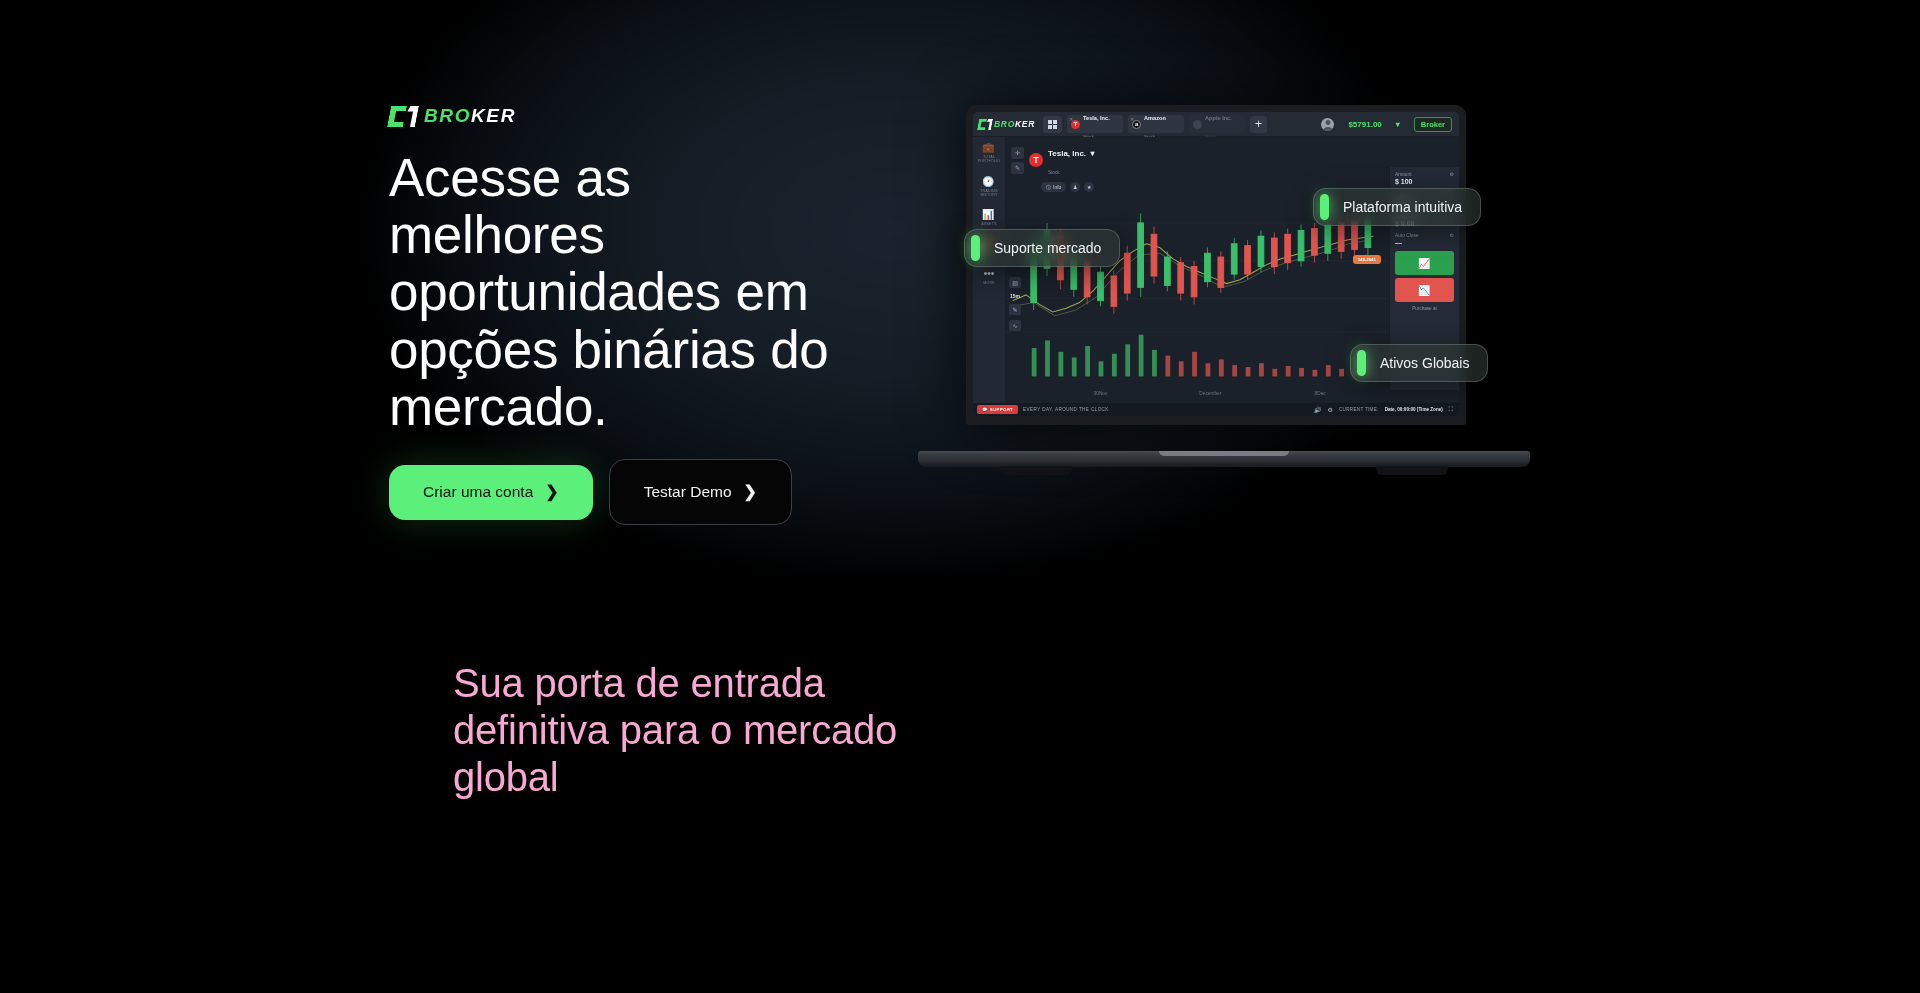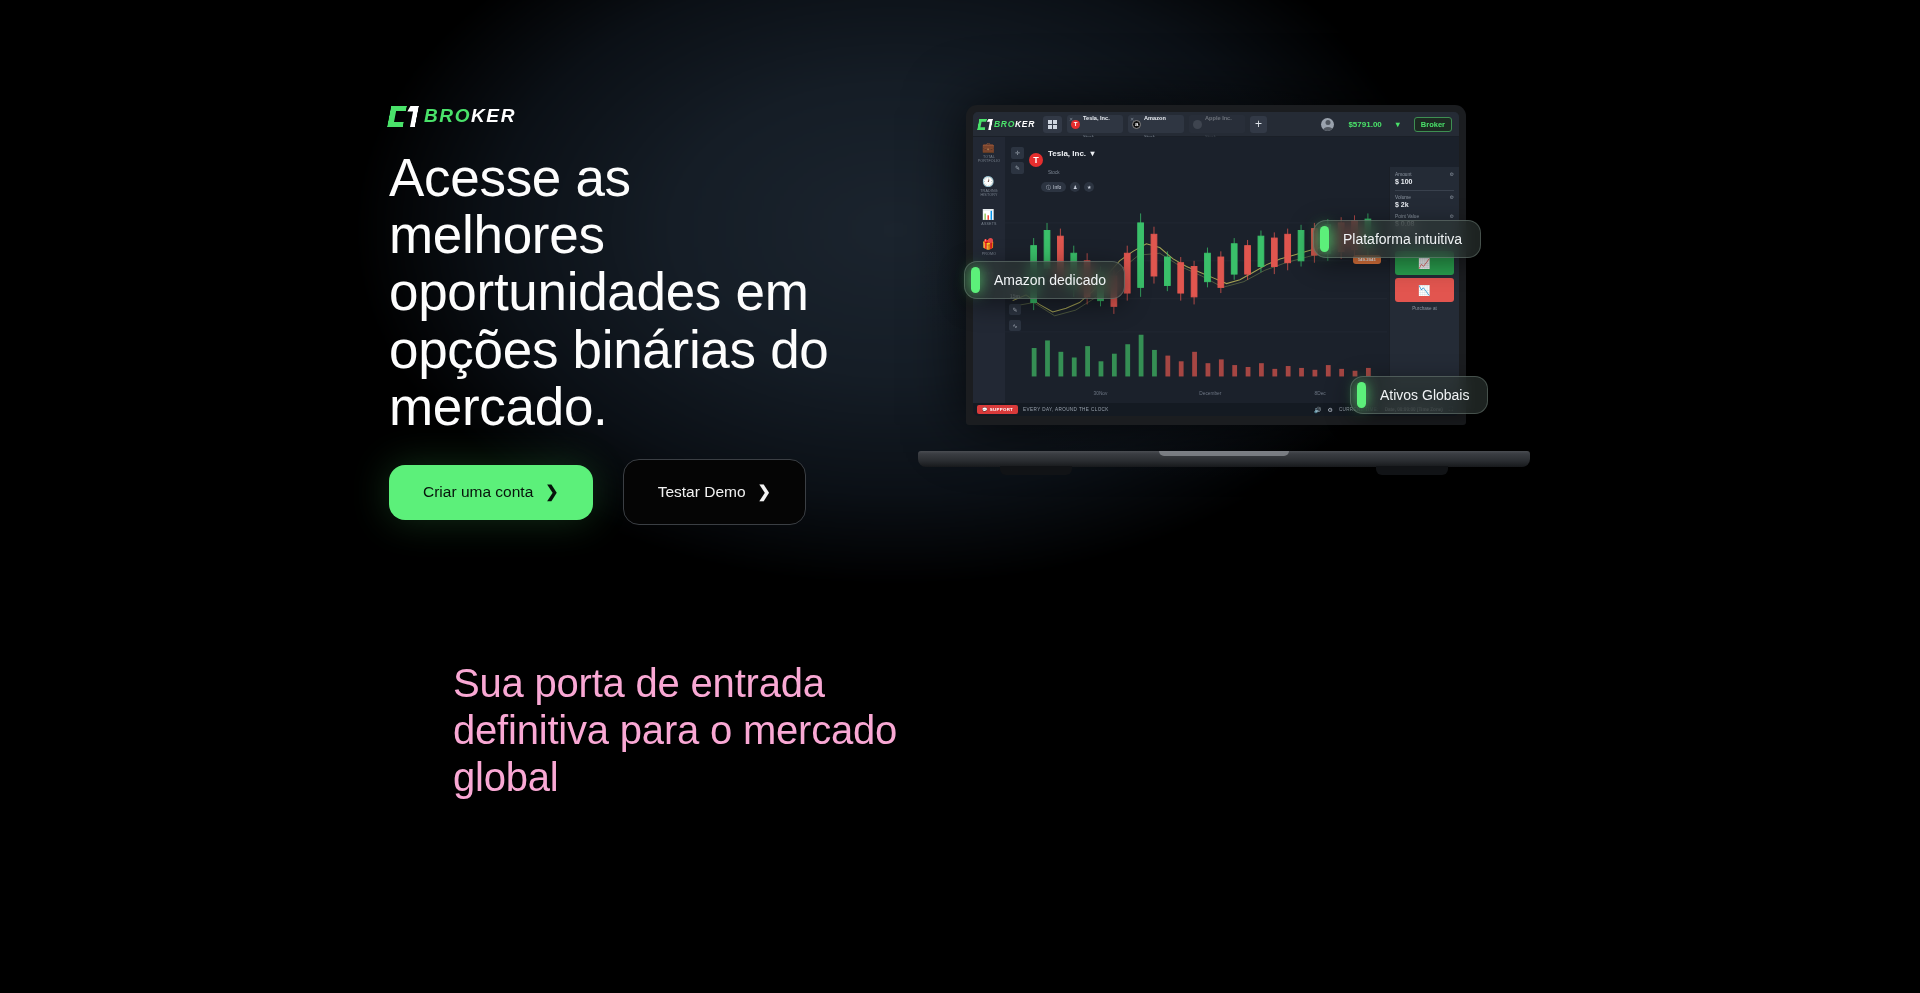--- a/index.html
+++ b/index.html
@@ -43,21 +43,21 @@
   .logo-txt .w{ color:#ffffff; }
 
   h1.hero-title{
     font-size:53px; line-height:1.08; font-weight:400; letter-spacing:-.3px;
     color:#fdfdfd; margin-bottom:24px;
   }
   p.hero-sub{
     font-size:13.5px; line-height:1.62; color:#c9ced4; font-weight:400;
     margin-bottom:29px; max-width:400px;
   }
-  .cta-row{ display:flex; align-items:center; gap:30px; }
+  .cta-row{ display:flex; align-items:center; gap:16px; }
   .btn{
     display:inline-flex; align-items:center; justify-content:center; gap:12px;
     font-size:15.5px; font-weight:400; cursor:pointer; white-space:nowrap;
     border-radius:16px;
   }
   .btn-primary{
     background:#5cf07a; color:#07130b; height:55px; padding:0 34px;
     border:none; box-shadow:0 0 38px rgba(92,240,122,.20);
   }
   .btn-ghost{
@@ -188,21 +188,20 @@
   .bt-strong{ font-size:4.6px;color:#e3e8ee;font-weight:700;}
 
   
   .fpill{
     position:absolute; display:flex; align-items:center;
     background:rgba(46,56,54,.62);
     border:1px solid rgba(150,170,160,.34);
     border-radius:13px; height:38px; padding:0 18px 0 6px;
     backdrop-filter:blur(7px); -webkit-backdrop-filter:blur(7px);
     box-shadow:0 6px 26px rgba(0,0,0,.45);
-    margin-top:32px;
   }
   .fpill .bar{ width:9px; height:26px; border-radius:5px; background:#5cf07a;
     margin-right:14px; box-shadow:0 0 14px rgba(92,240,122,.8); }
   .fpill .lbl{ font-size:14px; color:#f0f3f5; white-space:nowrap; }
   #pill-suporte{ left:964px; top:229px; }
   #pill-plataforma{ left:1313px; top:188px; }
   #pill-ativos{ left:1350px; top:344px; }
 
   
   .section2{ position:absolute; left:453px; top:660px; width:520px; }
@@ -525,21 +524,21 @@
       </div>
     </div>
 
     <div class="base"></div>
     <div class="foot l"></div>
     <div class="foot r"></div>
   </div>
 
   <div class="fpill" id="pill-suporte">
     <span class="bar"></span>
-    <span class="lbl">Amazon dedicado</span>
+    <span class="lbl">Suporte mercado</span>
   </div>
   <div class="fpill" id="pill-plataforma">
     <span class="bar"></span>
     <span class="lbl">Plataforma intuitiva</span>
   </div>
   <div class="fpill" id="pill-ativos">
     <span class="bar"></span>
     <span class="lbl">Ativos Globais</span>
   </div>
 

